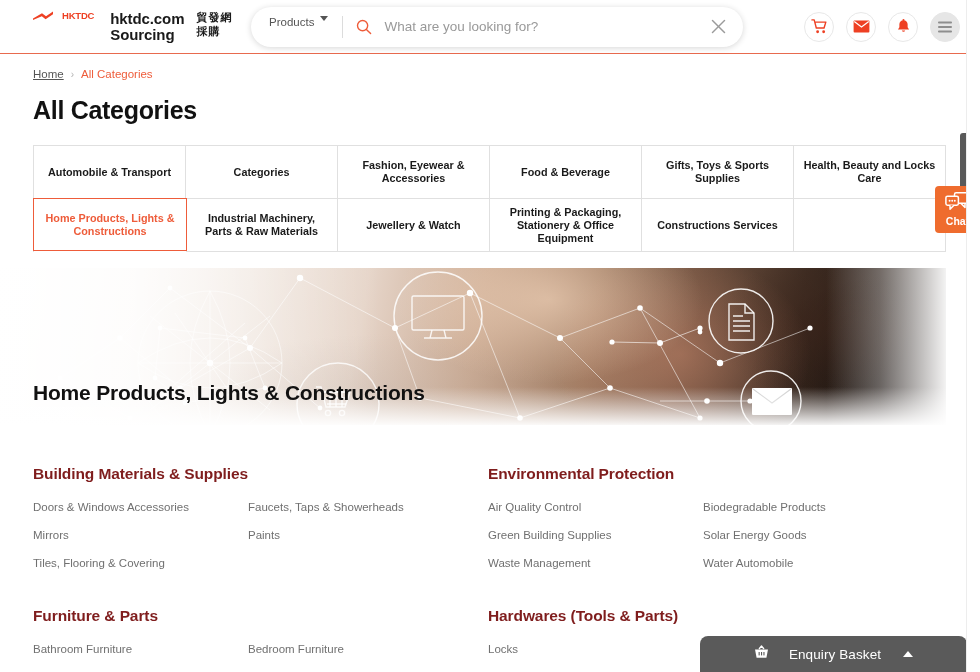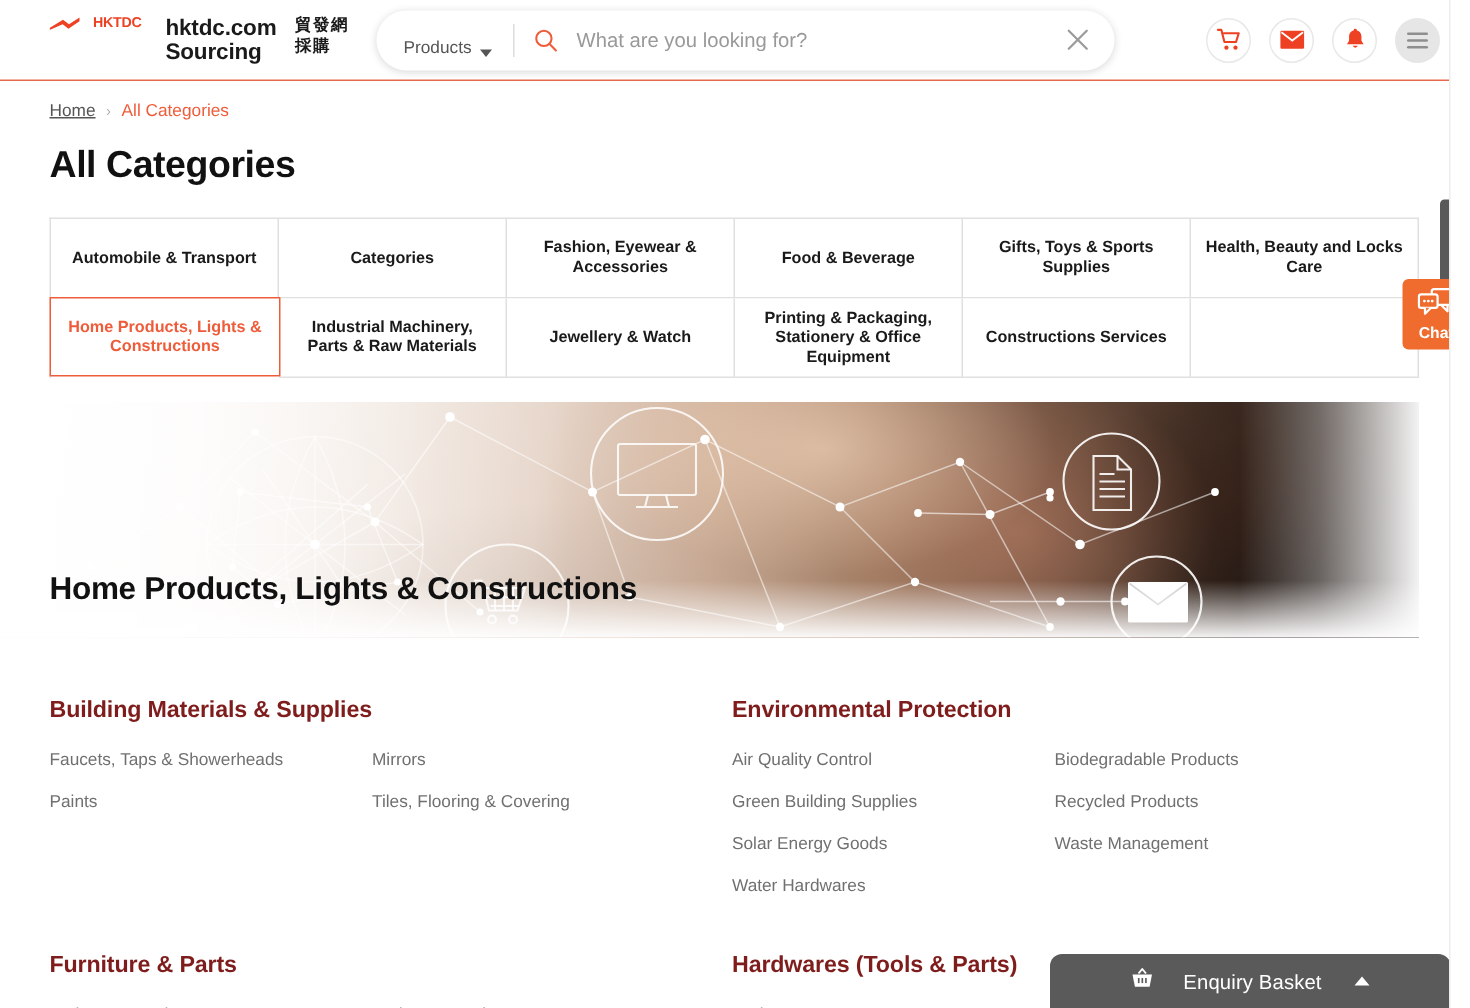--- a/index.html
+++ b/index.html
@@ -55,21 +55,21 @@
     height: 40px;
     background: #fff;
     border-radius: 22px;
     box-shadow: 0 1px 6px rgba(0,0,0,0.16);
     margin-left: 18px;
     margin-right: 24px;
     max-width: 492px;
     padding: 0 14px 0 18px;
   }
   .prod-select {
-    display: flex; align-items: flex-end; gap: 6px;
+    display: flex; align-items: flex-start; gap: 6px;
     font-size: 11.5px; color: #555; white-space: nowrap;
     padding-right: 14px;
     border-right: 1px solid #dcdcdc;
     height: 22px;
   }
   .caret-down {
     width: 0; height: 0;
     border-left: 4.5px solid transparent;
     border-right: 4.5px solid transparent;
     border-top: 5px solid #555;
@@ -471,37 +471,37 @@
     <div class="hero-fade-r"></div>
     <div class="hero-fade-b"></div>
     <div class="hero-title">Home Products, Lights &amp; Constructions</div>
   </div>
 
   <div class="sections">
 
     <div>
       <div class="sec-title">Building Materials &amp; Supplies</div>
       <div class="sec-links">
+        <div class="sec-link">Doors &amp; Windows Accessories</div>
         <div class="sec-link">Faucets, Taps &amp; Showerheads</div>
         <div class="sec-link">Mirrors</div>
         <div class="sec-link">Paints</div>
         <div class="sec-link">Tiles, Flooring &amp; Covering</div>
       </div>
     </div>
 
     <div>
       <div class="sec-title">Environmental Protection</div>
       <div class="sec-links">
         <div class="sec-link">Air Quality Control</div>
         <div class="sec-link">Biodegradable Products</div>
         <div class="sec-link">Green Building Supplies</div>
-        <div class="sec-link">Recycled Products</div>
         <div class="sec-link">Solar Energy Goods</div>
         <div class="sec-link">Waste Management</div>
-        <div class="sec-link">Water Hardwares</div>
+        <div class="sec-link">Water Automobile</div>
       </div>
     </div>
 
     <div>
       <div class="sec-title">Furniture &amp; Parts</div>
       <div class="sec-links">
         <div class="sec-link">Bathroom Furniture</div>
         <div class="sec-link">Bedroom Furniture</div>
 
       </div>

